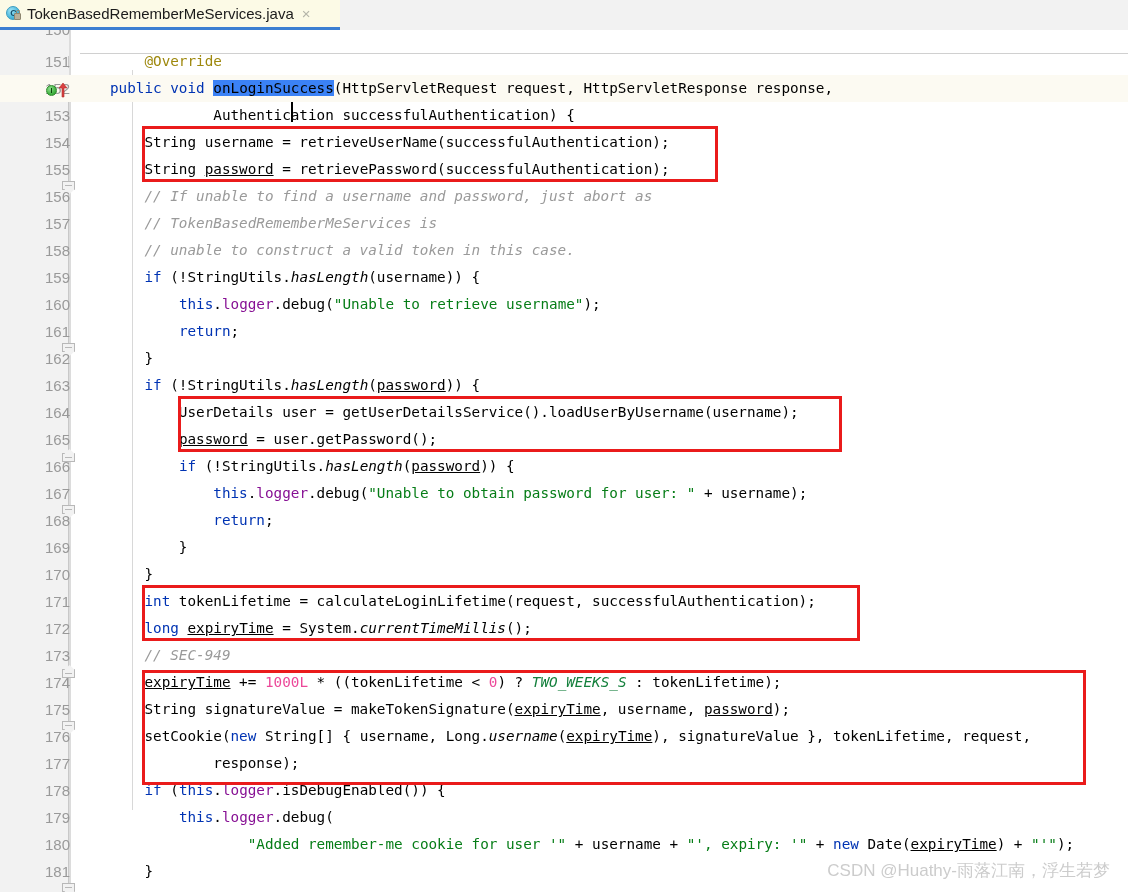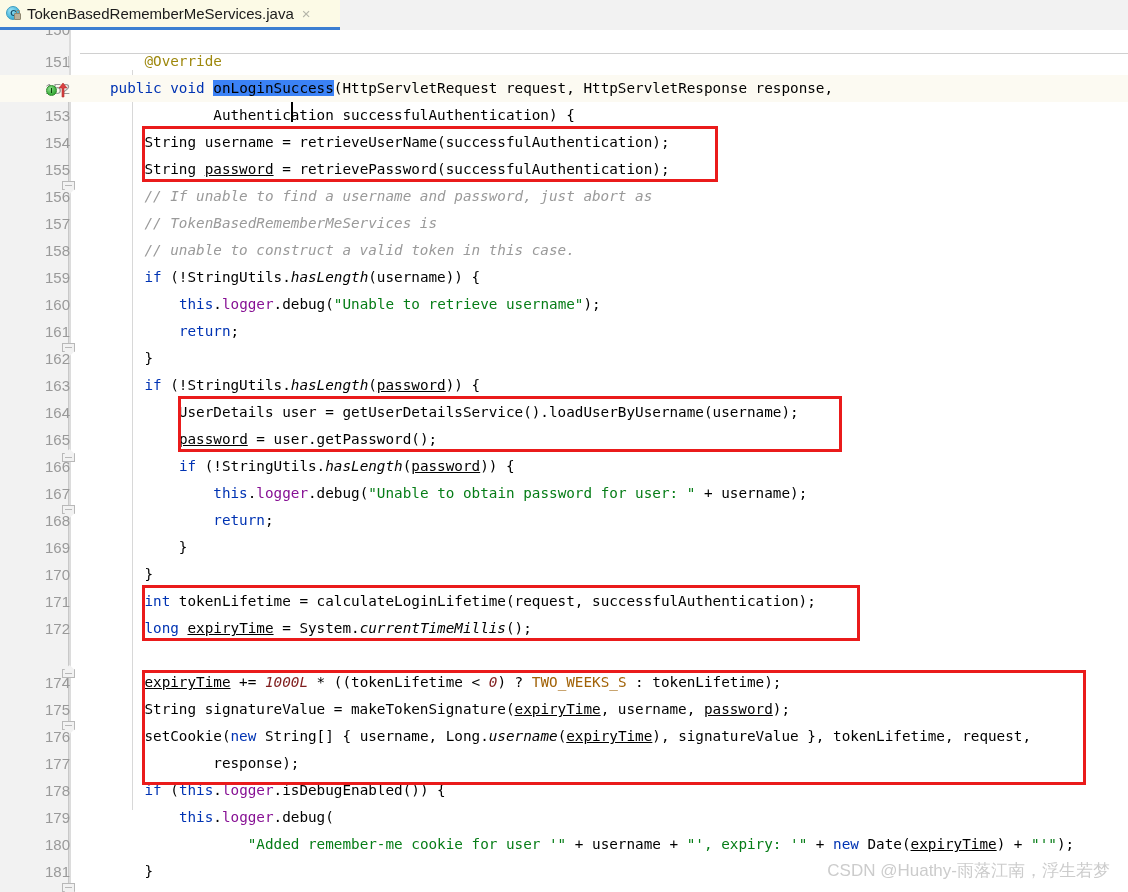--- a/index.html
+++ b/index.html
@@ -134,23 +134,23 @@
     display:flex;align-items:center;justify-content:center;
   }
   #override-arrow{
     position:absolute;left:58px;top:7px;width:10px;height:16px;
   }
 
   
   .kw{color:#0033b3;}
   .cmt{color:#9a9a9a;font-style:italic;text-align:center;}
   .str{color:#067d17;}
-  .num{color:#7f1d1d;font-style:italic;}
+  .num{color:#ec4899;}
   .fld{color:#871094;}
-  .stat{color:#a16207;}
+  .stat{color:#15803d;font-style:italic;}
   .mi{font-style:italic;}
   .und{text-decoration:underline;}
   .pl{background:#3b82f6;}
 
   
   #caret{
     position:absolute;left:291px;top:72px;width:2px;height:20px;background:#000000;
   }
 
   
@@ -350,20 +350,24 @@
   <div class="row" style="top:558px;">
     <span class="ln">171</span>
     <span class="code">    <span class="kw">int</span> tokenLifetime = calculateLoginLifetime(request, successfulAuthentication);</span>
   </div>
 
   <div class="row" style="top:585px;">
     <span class="ln">172</span>
     <span class="code">    <span class="kw">long</span> <span class="und">expiryTime</span> = System.<span class="mi">currentTimeMillis</span>();</span>
   </div>
 
+  <div class="row" style="top:612px;">
+    <span class="ln">173</span>
+    <span class="code cmt">    // SEC-949</span>
+  </div>
 
   <div class="row" style="top:639px;">
     <span class="ln">174</span>
     <span class="code">    <span class="und">expiryTime</span> += <span class="num">1000L</span> * ((tokenLifetime &lt; <span class="num">0</span>) ? <span class="stat">TWO_WEEKS_S</span> : tokenLifetime);</span>
   </div>
 
   <div class="row" style="top:666px;">
     <span class="ln">175</span>
     <span class="code">    String signatureValue = makeTokenSignature(<span class="und">expiryTime</span>, username, <span class="und">password</span>);</span>
   </div>

